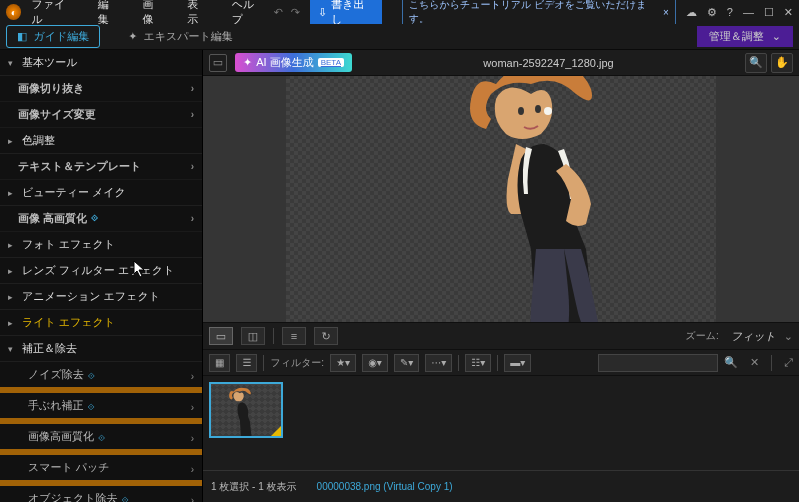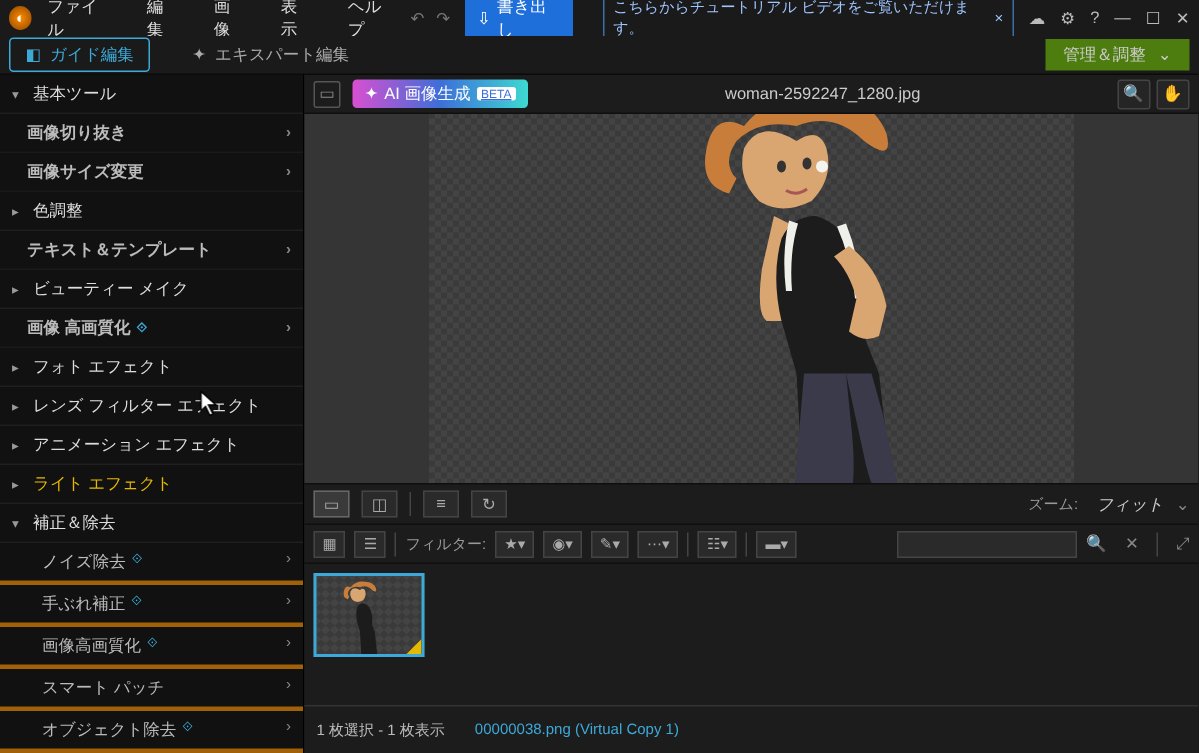--- a/index.html
+++ b/index.html
@@ -12,29 +12,29 @@
 .undo-redo { display: flex; gap: 8px; color:#777; }
 .export-btn { background: #1e6fd9; color: #fff; padding: 2px 8px; border-radius: 2px; display: flex; align-items: center; gap: 4px; }
 .tutorial-box { border: 1px solid #3a6fa8; color: #9ec5ff; padding: 1px 6px; font-size: 10px; display:flex;align-items:center;gap:6px;}
 .tutorial-box .x { color:#9ec5ff; cursor:pointer;}
 .win-icons { display: flex; gap: 10px; color: #bbb; align-items:center;}
 .win-icons span { cursor:default; }
 .modebar { height: 26px; background: #1a1a1a; display: flex; align-items: center; padding: 0 6px; gap: 18px; border-bottom: 1px solid #0a0a0a;}
 .mode-tab { display: flex; align-items: center; gap: 6px; padding: 3px 10px; border-radius: 3px; color:#aaa; }
 .mode-tab.active { border: 1px solid #3da9d9; color: #3da9d9; }
 .mode-tab .micon { font-size:11px; }
-.manage-btn { margin-left: auto; background: #4d7c0f; padding: 3px 12px; color: #ccc; display:flex;align-items:center;gap:8px;}
+.manage-btn { margin-left: auto; background: #4c1d95; padding: 3px 12px; color: #ccc; display:flex;align-items:center;gap:8px;}
 .main-row { flex: 1; display: flex; overflow: hidden; }
 .sidebar { width: 203px; background: #111; overflow-y: auto; border-right: 1px solid #000; }
 .sb-cat { padding: 5px 8px; display: flex; align-items: center; gap: 6px; color: #ddd; border-bottom: 1px solid #1f1f1f; cursor: default;}
 .sb-cat .arrow { font-size: 9px; color:#999; width:8px;}
 .sb-item { padding: 5px 8px 5px 18px; display: flex; align-items: center; color: #bbb; border-bottom: 1px solid #1a1a1a; cursor: default; font-weight: bold;}
 .sb-item .ai { color:#3da9d9; margin-left:4px; font-size:9px;}
 .sb-item .chev { margin-left:auto; color:#888; font-size:10px;}
-.sb-sub { padding: 5px 8px 5px 28px; display:flex; align-items:flex-start; color:#bbb; border-bottom:3px solid #a16207;}
+.sb-sub { padding: 5px 8px 5px 28px; display:flex; align-items:flex-end; color:#bbb; border-bottom:6px solid #a16207;}
 .sb-sub .ai { color:#3da9d9; margin-left:4px; font-size:9px;}
 .sb-sub .chev { margin-left:auto; color:#888; font-size:10px;}
 .content { flex: 1; display: flex; flex-direction: column; background: #1c1c1c; }
 .doc-header { height: 26px; display: flex; align-items: center; padding: 0 6px; gap: 8px; background:#1c1c1c; border-bottom:1px solid #0f0f0f;}
 .folder-ic { width:18px;height:18px;border:1px solid #555;border-radius:2px;display:flex;align-items:center;justify-content:center;color:#888;}
 .ai-gen { background: linear-gradient(90deg,#d94fd0,#3d6fd9,#3dd9d1); color:#fff; padding:2px 8px; border-radius:3px; display:flex;align-items:center;gap:4px;}
 .ai-gen .beta { background:#fff;color:#3d6fd9;font-size:8px;padding:0 3px;border-radius:2px;text-decoration:underline;}
 .filename { flex:1; text-align:center; color:#ccc; font-size:11px;}
 .tool-icons { display:flex; gap:4px;}
 .tool-icons div { width:22px;height:20px;border:1px solid #444;border-radius:2px;display:flex;align-items:center;justify-content:center;color:#999;background:#252525;}

